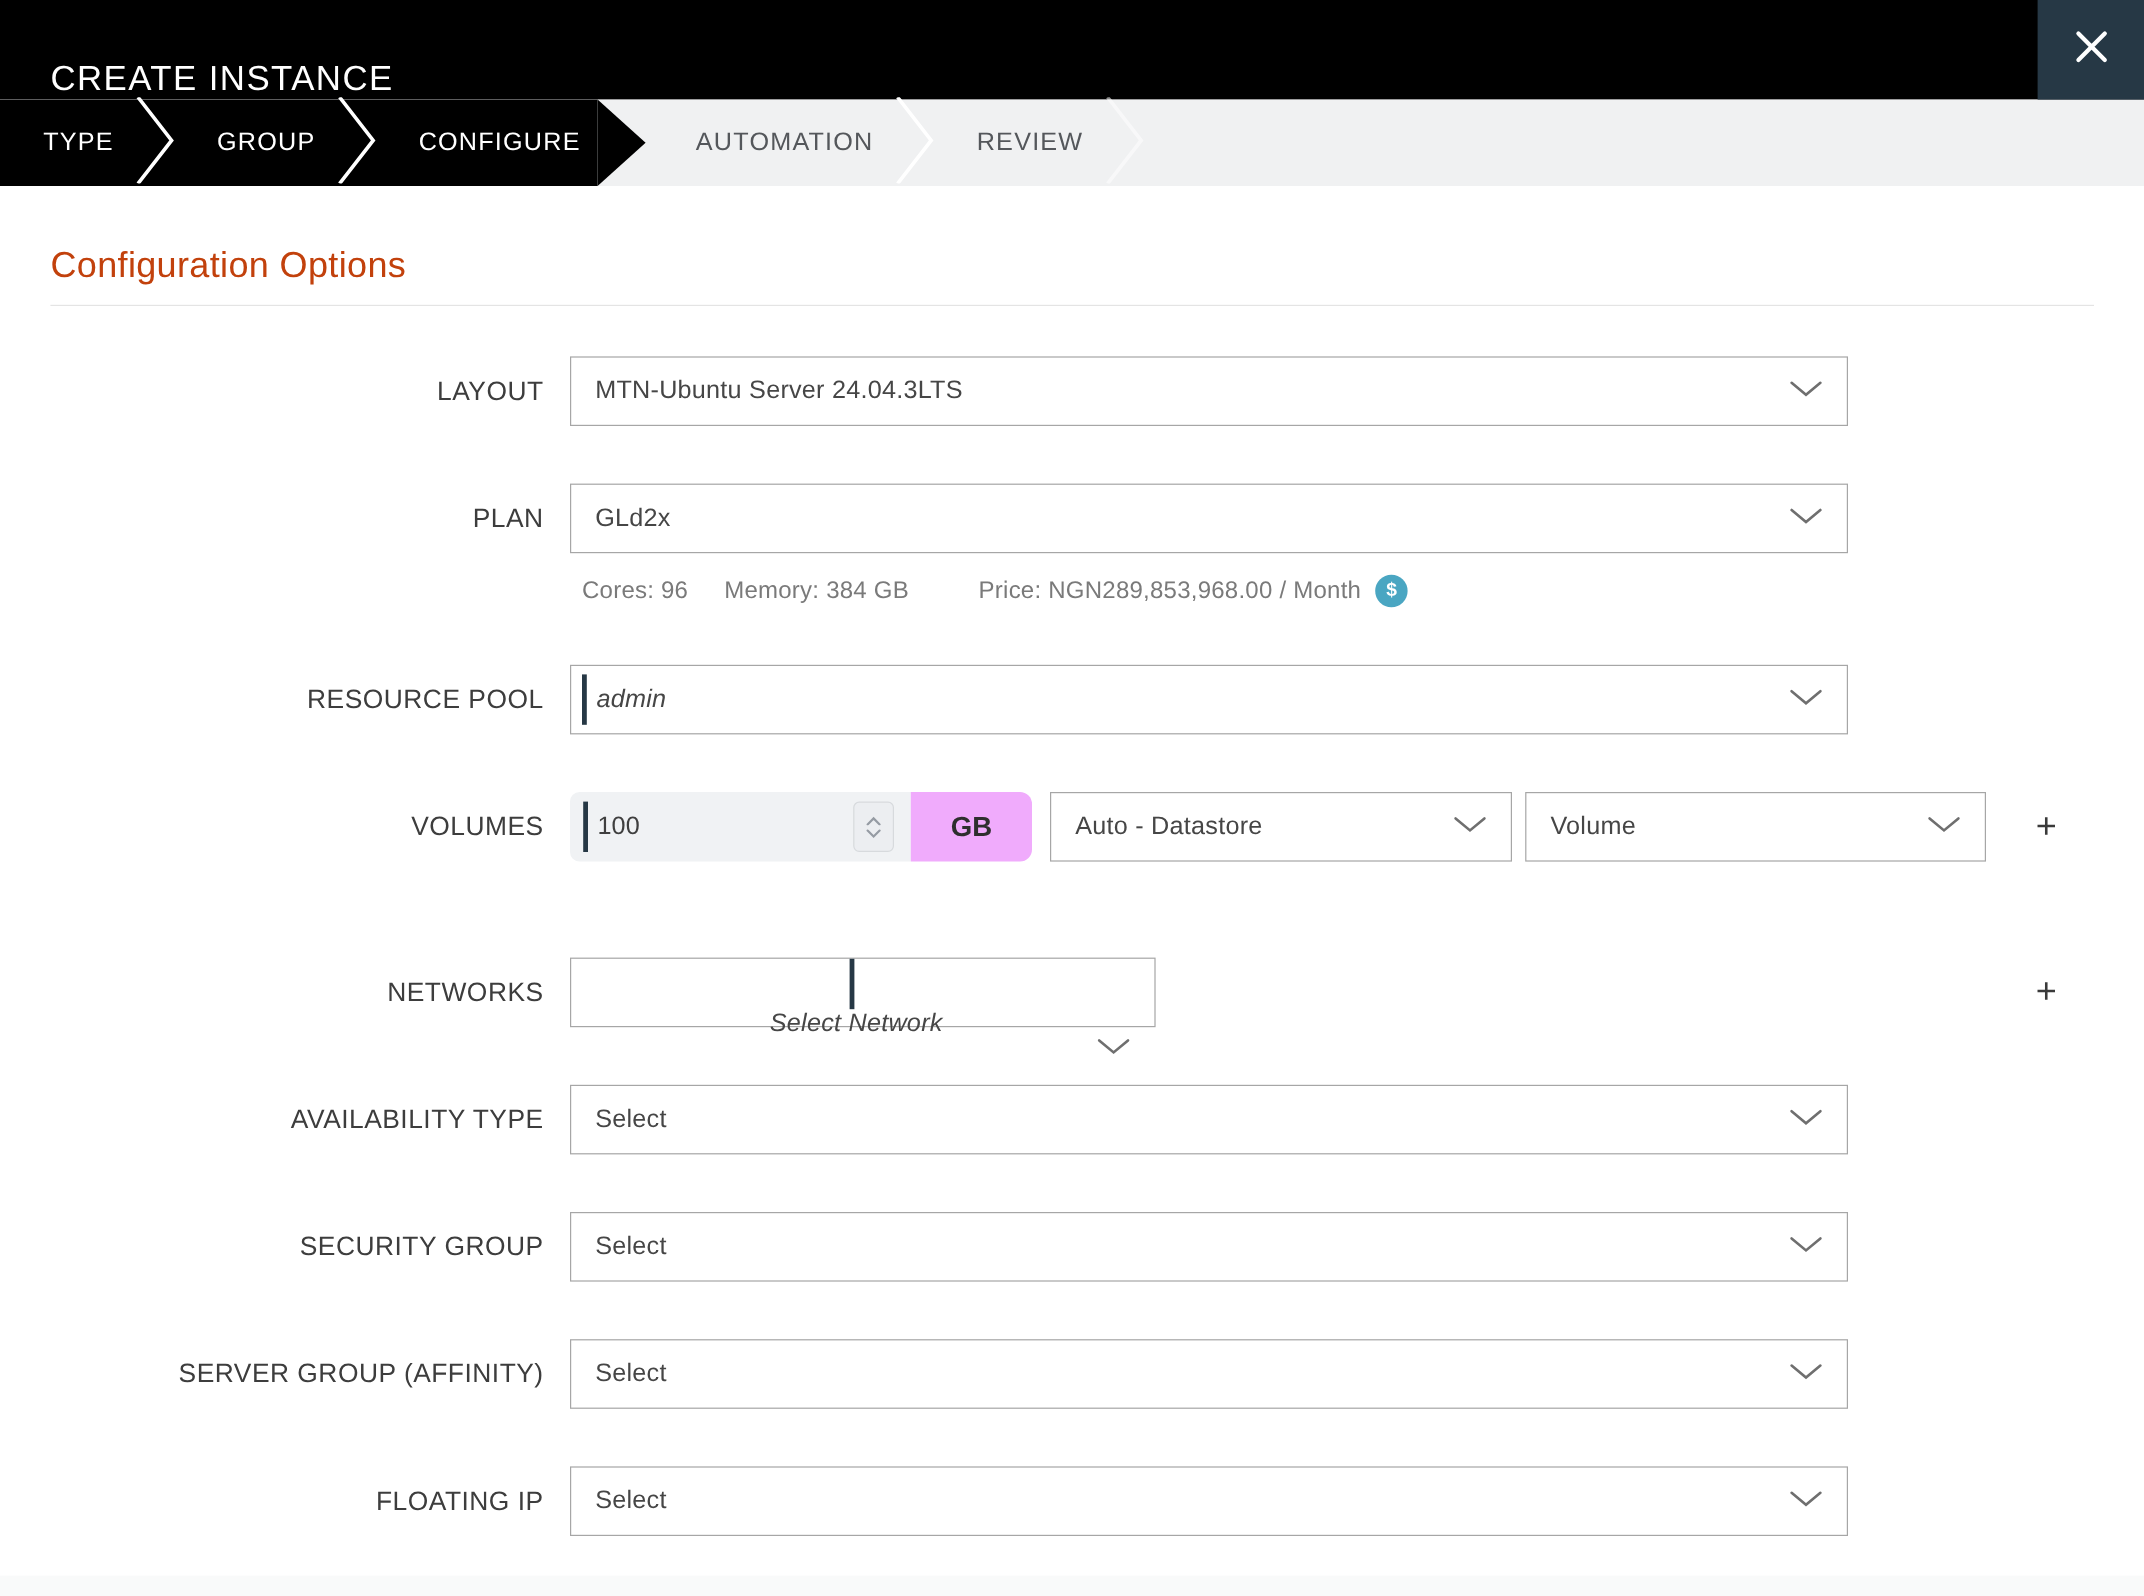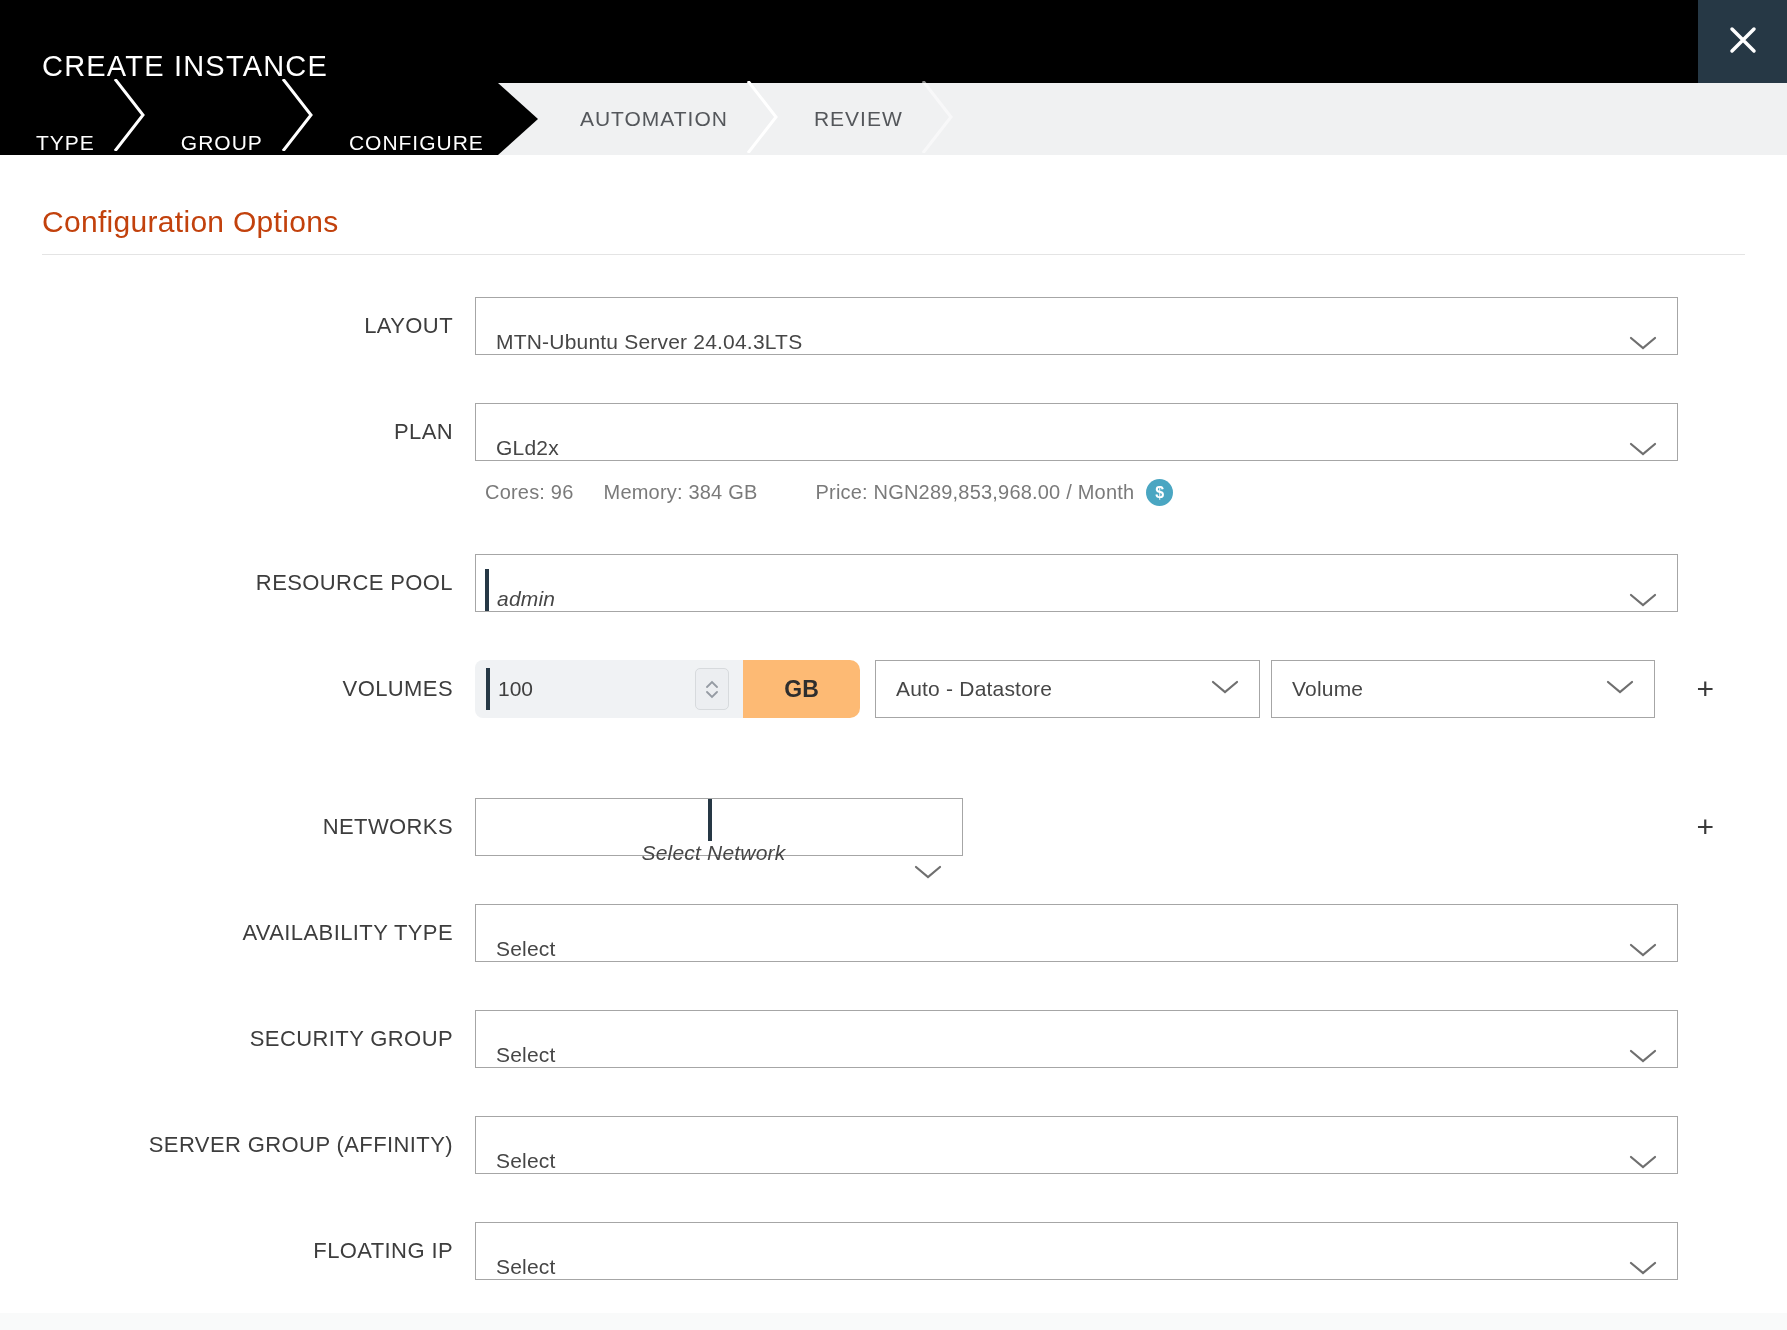--- a/index.html
+++ b/index.html
@@ -40,21 +40,21 @@
   
   .steps-bar {
     height: 72px;
     background: #f0f1f2;
     display: flex;
     align-items: stretch;
   }
   .steps-dark {
     background: #000000;
     display: flex;
-    align-items: flex-end;
+    align-items: center;
     padding-left: 36px;
     padding-right: 14px;
   }
   .step {
     font-size: 21px;
     letter-spacing: 1px;
     white-space: nowrap;
     cursor: pointer;
   }
   .step.dark { color: #ffffff; }
@@ -123,21 +123,21 @@
     align-items: center;
     padding: 0 20px;
     cursor: pointer;
   }
   .select .value {
     font-size: 21px;
     color: #464646;
     letter-spacing: 0.2px;
   }
   .select .chev { margin-left: auto; flex: none; }
-  .select.w-full { width: 1203px; align-items: flex-end; }
+  .select.w-full { width: 1065px; }
   .select.w-net { width: 488px; flex-direction: column; }
   .select.w-vol { width: 384px; }
   .select.w-ds { width: 385px; }
   .select.has-cursor { padding-left: 9px; font-style: italic; }
 
   .cursor-bar {
     width: 4px;
     height: 42px;
     background: #263845;
     margin-right: 8px;
@@ -193,23 +193,23 @@
     border: 1px solid #d7dadd;
     border-radius: 5px;
     display: flex;
     flex-direction: column;
     align-items: center;
     justify-content: center;
     gap: 3px;
   }
   .stepper .step-btn { display: flex; cursor: pointer; }
   .unit-addon {
-    width: 117px;
+    width: 101px;
     flex: none;
-    background: #fdba74;
+    background: #f0abfc;
     border-radius: 0 10px 10px 0;
     display: flex;
     align-items: center;
     justify-content: center;
     font-size: 23px;
     font-weight: 600;
     color: #2e2e2e;
   }
 
   .gap-11 { margin-left: 11px; }

